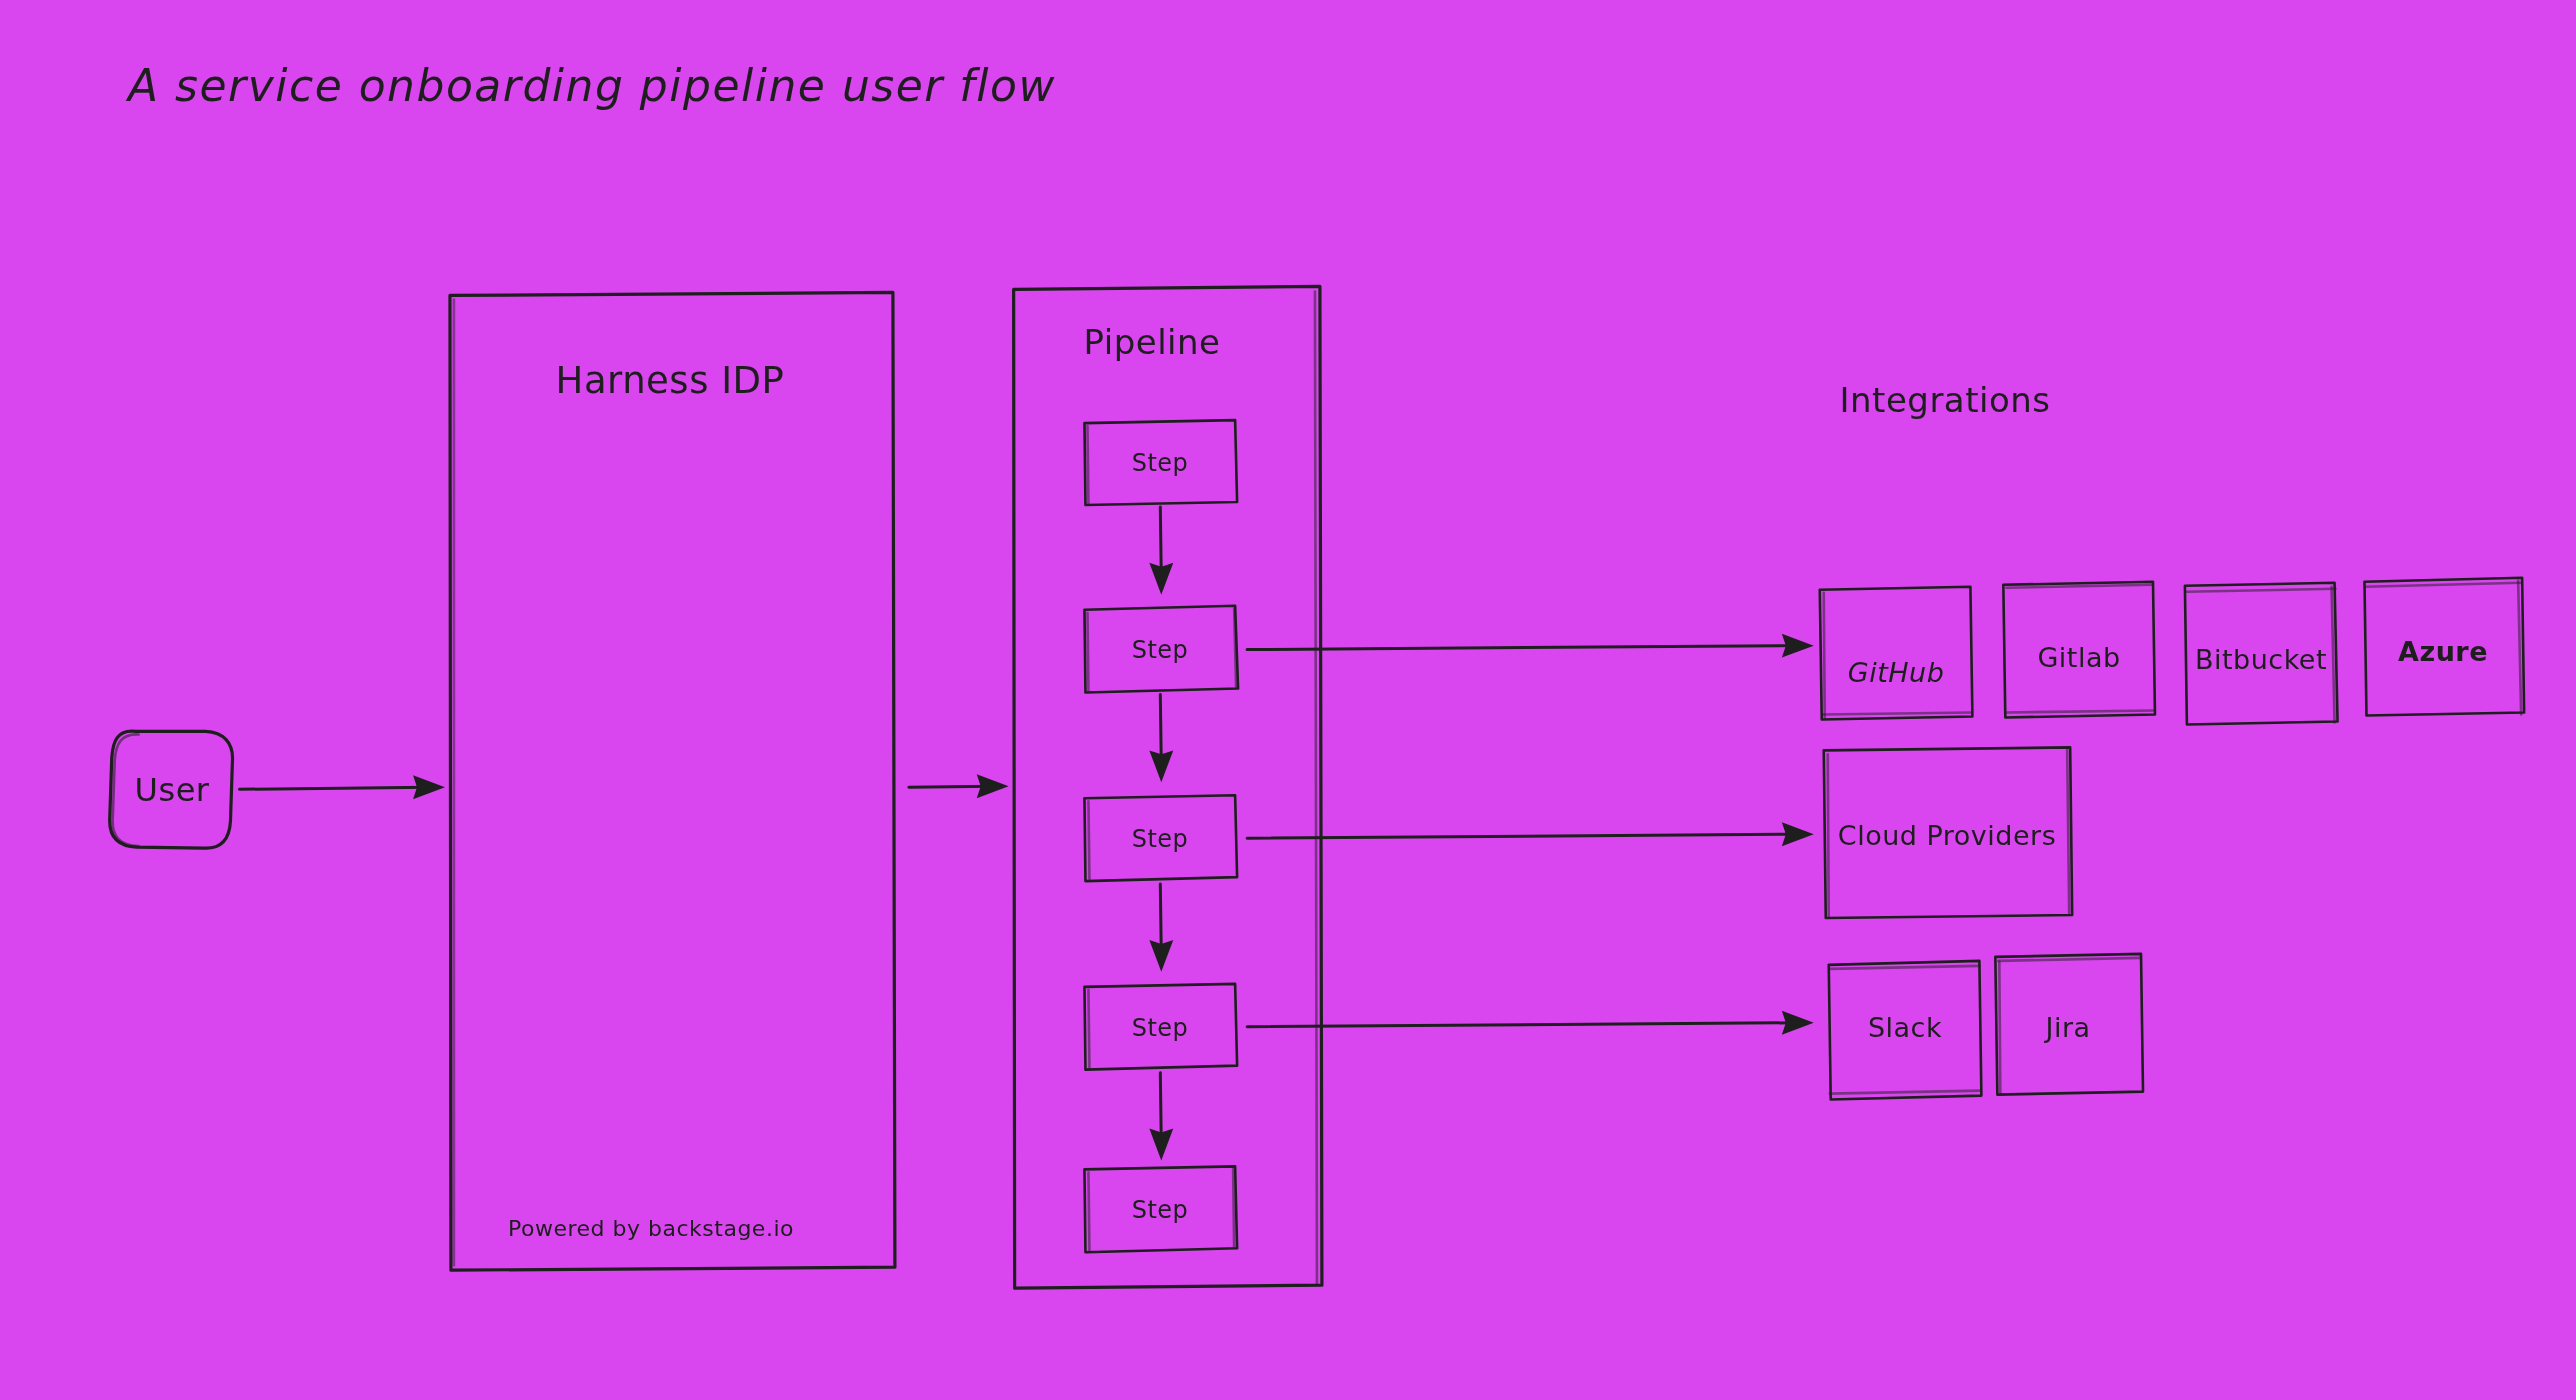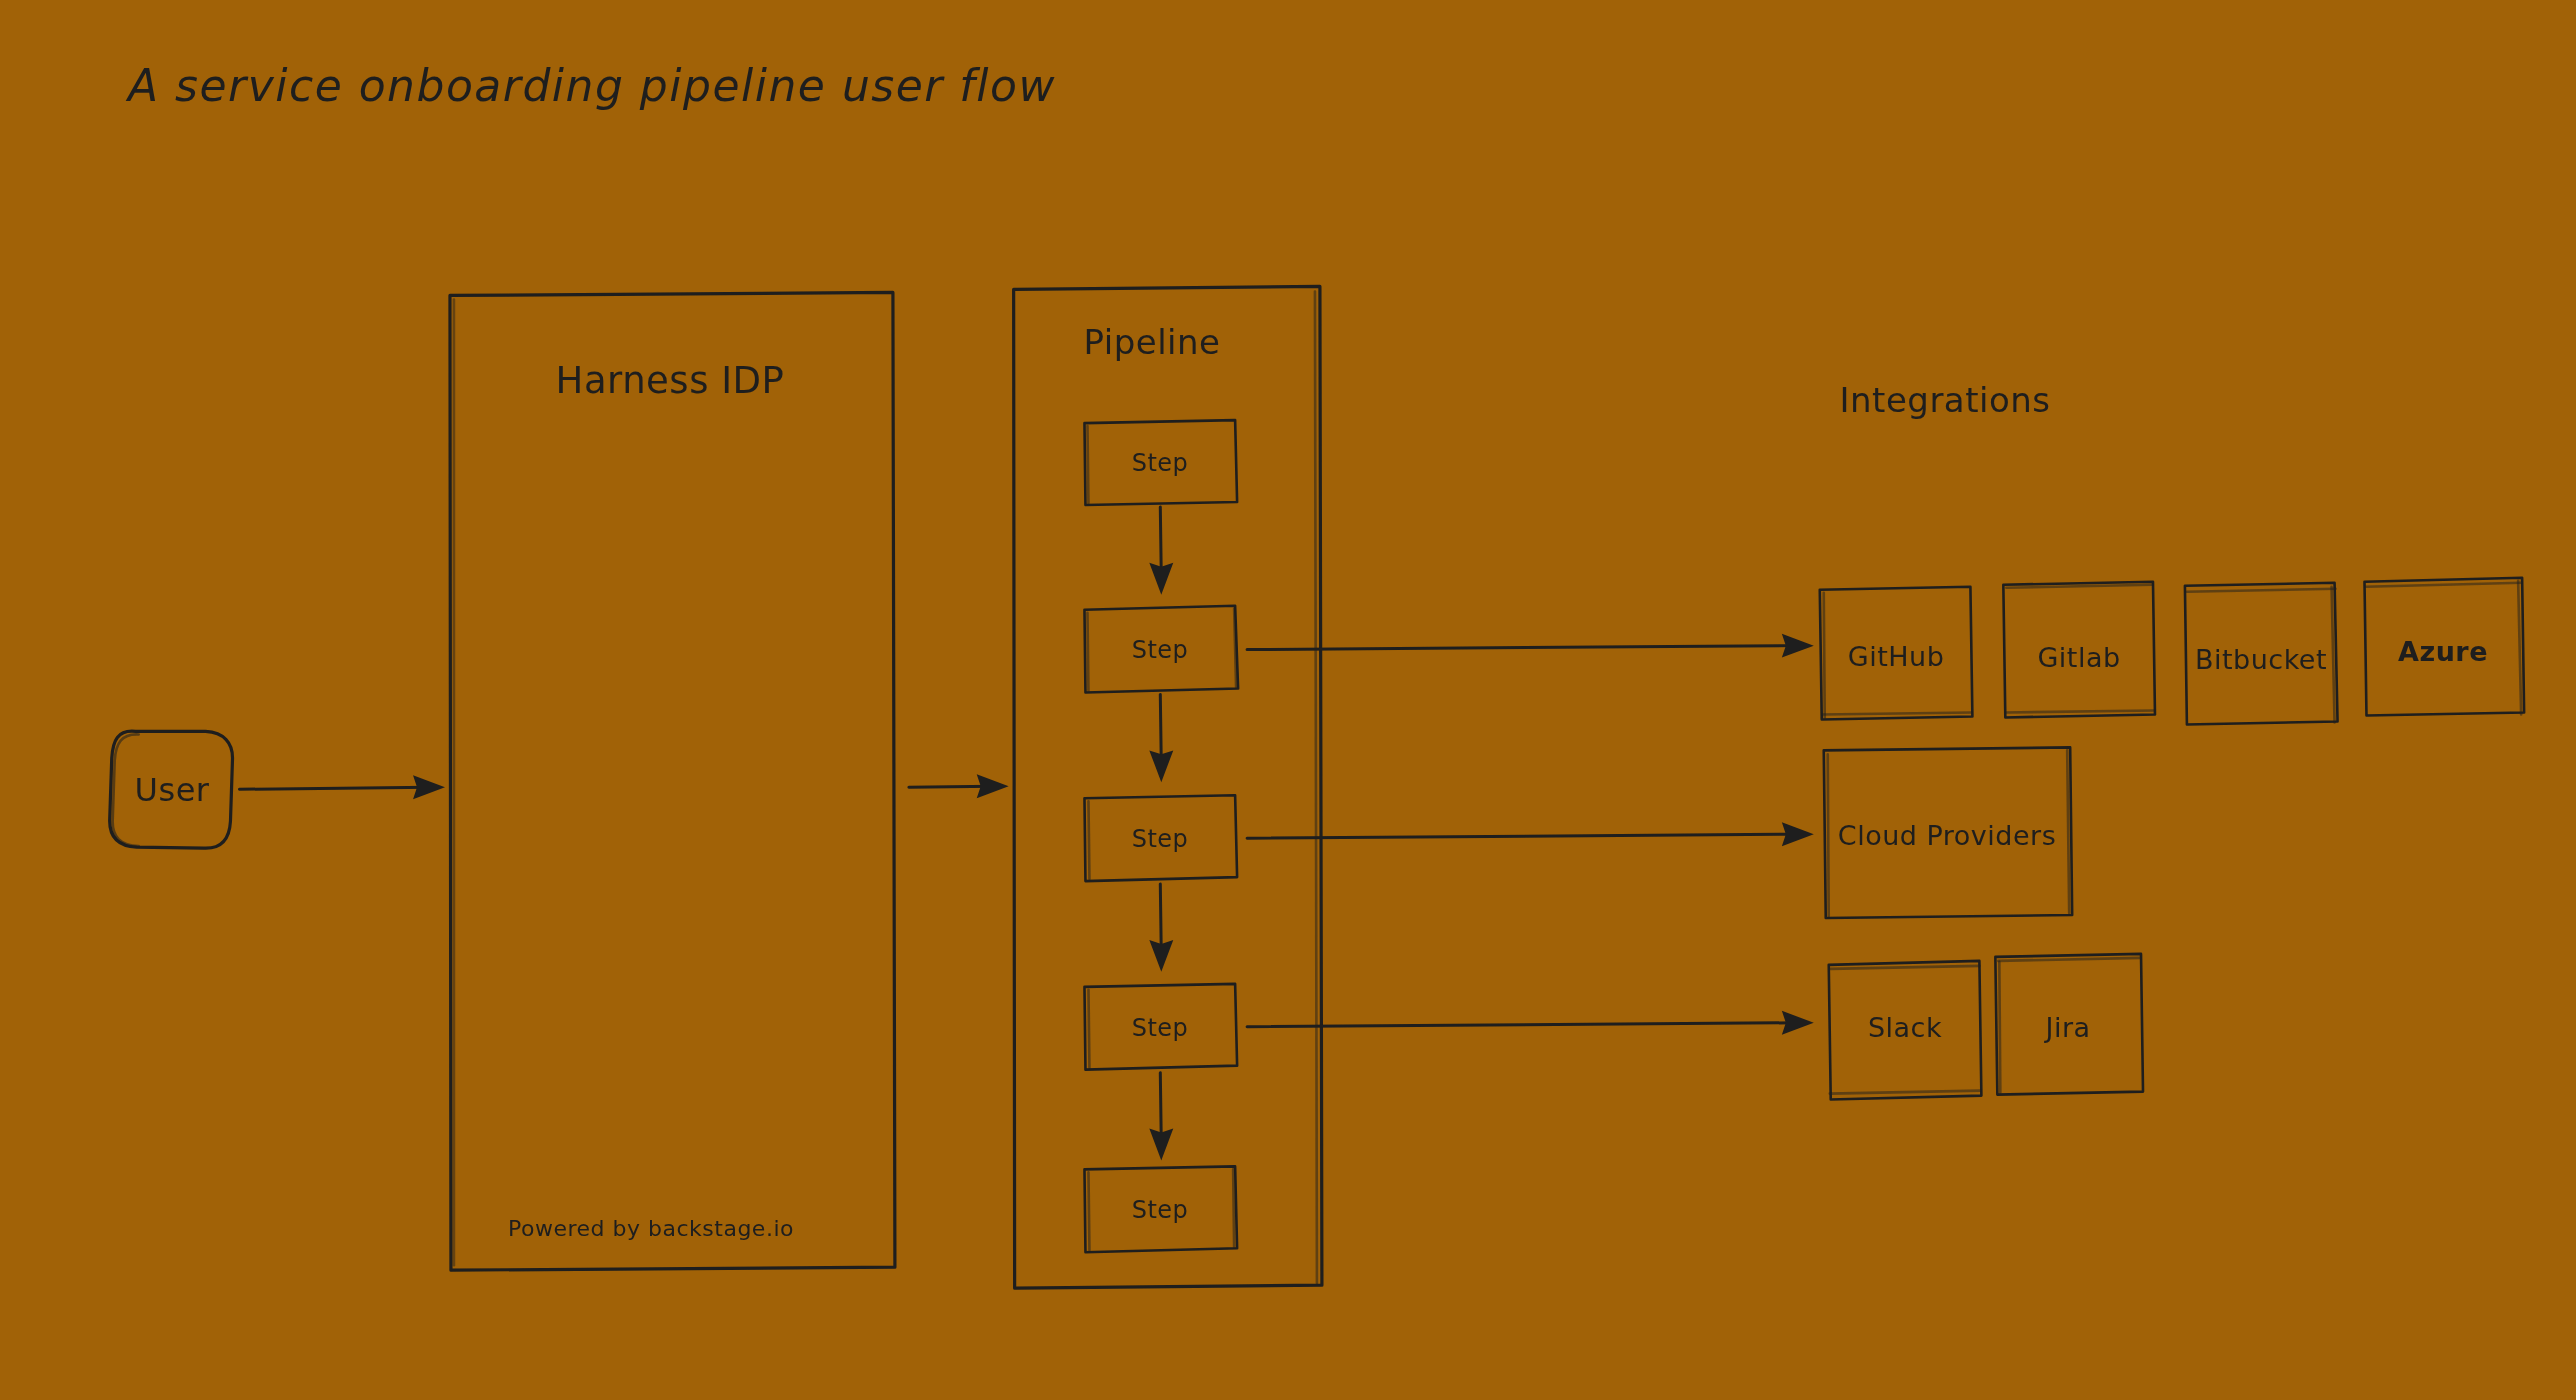--- a/index.html
+++ b/index.html
@@ -12,21 +12,21 @@
     width: 2576px;
     height: 1401px;
     overflow: hidden;
     font-family: "DejaVu Sans", sans-serif;
     color: #1e1e1e;
   }
   #canvas {
     position: relative;
     width: 2576px;
     height: 1401px;
-    background: #a16207;
+    background: #d946ef;
   }
   
   #sketch {
     position: absolute;
     left: 0;
     top: 0;
     width: 2576px;
     height: 1401px;
     pointer-events: none;
   }
@@ -209,21 +209,21 @@
   <div class="lbl heading-md" style="left:1152px; top:342px;">Pipeline</div>
 
   <div class="lbl step-lbl" style="left:1160px; top:463px;">Step</div>
   <div class="lbl step-lbl" style="left:1160px; top:650px;">Step</div>
   <div class="lbl step-lbl" style="left:1160px; top:839px;">Step</div>
   <div class="lbl step-lbl" style="left:1160px; top:1028px;">Step</div>
   <div class="lbl step-lbl" style="left:1160px; top:1210px;">Step</div>
 
   <div class="lbl heading-md" style="left:1945px; top:400px;">Integrations</div>
 
-  <div class="lbl box-lbl" style="left:1896px; top:656px;">GitHub</div>
+  <div class="lbl box-lbl" style="left:1896px; top:672px;font-style:italic;">GitHub</div>
   <div class="lbl box-lbl" style="left:2079px; top:657px;">Gitlab</div>
   <div class="lbl box-lbl" style="left:2261px; top:659px;">Bitbucket</div>
   <div class="lbl box-lbl" style="left:2443px; top:651px;font-weight:bold;">Azure</div>
 
   <div class="lbl box-lbl" style="left:1947px; top:835px;">Cloud Providers</div>
 
   <div class="lbl box-lbl" style="left:1905px; top:1027px;">Slack</div>
   <div class="lbl box-lbl" style="left:2068px; top:1027px;">Jira</div>
 
 </div>

